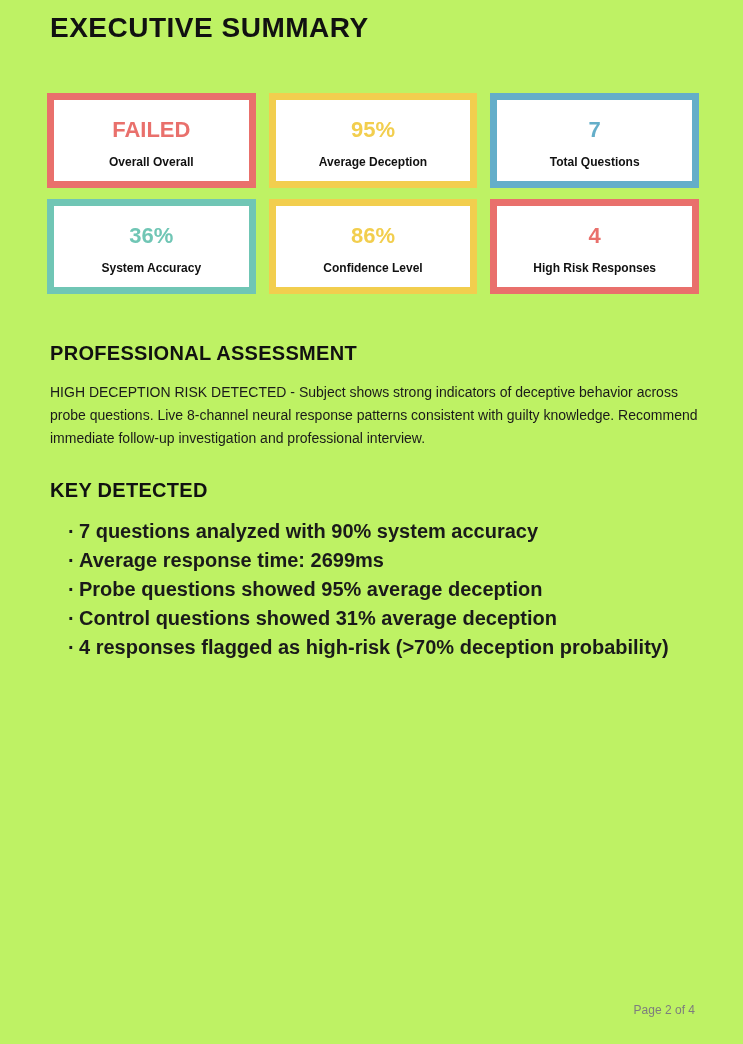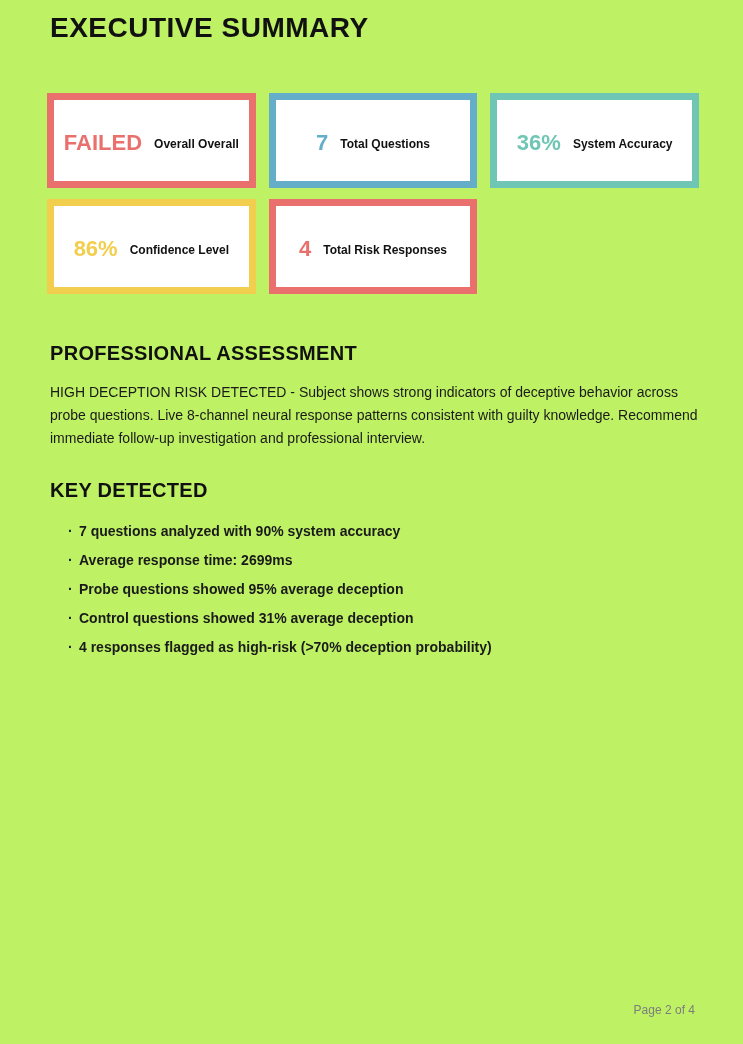--- a/index.html
+++ b/index.html
@@ -31,21 +31,21 @@
     display: grid;
     grid-template-columns: repeat(3, 1fr);
     gap: 11px 13px;
   }
   .metric-card {
     box-sizing: border-box;
     height: 95px;
     border: 7px solid var(--accent, #cccccc);
     background: #ffffff;
     display: flex;
-    flex-direction: row;
+    flex-direction: column;
     align-items: center;
     justify-content: center;
     padding-top: 6px;
     gap: 12px;
   }
   .metric-value {
     font-size: 22px;
     font-weight: 700;
     line-height: 1.1;
     color: var(--accent, #111111);
@@ -84,21 +84,21 @@
     position: absolute;
     left: 68px;
     top: 517px;
     margin: 0;
     padding: 0;
     list-style: none;
   }
   .findings-list li {
     position: relative;
     padding-left: 11px;
-    font-size: 14px;
+    font-size: 20px;
     line-height: 29px;
     font-weight: 700;
     color: #1a1a1a;
     white-space: nowrap;
   }
   .findings-list li::before {
     content: "\00B7";
     position: absolute;
     left: 0;
     top: 0;
@@ -120,39 +120,43 @@
 
   <h1 class="doc-title">EXECUTIVE SUMMARY</h1>
 
   <div class="metric-grid">
 
     <div class="metric-card" style="--accent: #E9706C;">
       <div class="metric-value">FAILED</div>
       <div class="metric-label">Overall Overall</div>
     </div>
 
+    <div class="metric-card" style="--accent: #F2CE4E;">
+      <div class="metric-value">95%</div>
+      <div class="metric-label">Average Deception</div>
+    </div>
 
     <div class="metric-card" style="--accent: #64AEC9;">
       <div class="metric-value">7</div>
       <div class="metric-label">Total Questions</div>
     </div>
 
     <div class="metric-card" style="--accent: #70C6B5;">
       <div class="metric-value">36%</div>
       <div class="metric-label">System Accuracy</div>
     </div>
 
     <div class="metric-card" style="--accent: #F2CE4E;">
       <div class="metric-value">86%</div>
       <div class="metric-label">Confidence Level</div>
     </div>
 
     <div class="metric-card" style="--accent: #E9706C;">
       <div class="metric-value">4</div>
-      <div class="metric-label">Total Risk Responses</div>
+      <div class="metric-label">High Risk Responses</div>
     </div>
 
   </div>
 
   <h2 class="section-heading heading-assessment">PROFESSIONAL ASSESSMENT</h2>
 
   <p class="assessment-body">HIGH DECEPTION RISK DETECTED - Subject shows strong indicators of deceptive behavior across probe questions. Live 8-channel neural response patterns consistent with guilty knowledge. Recommend immediate follow-up investigation and professional interview.</p>
 
   <h2 class="section-heading heading-findings">KEY DETECTED</h2>
 

